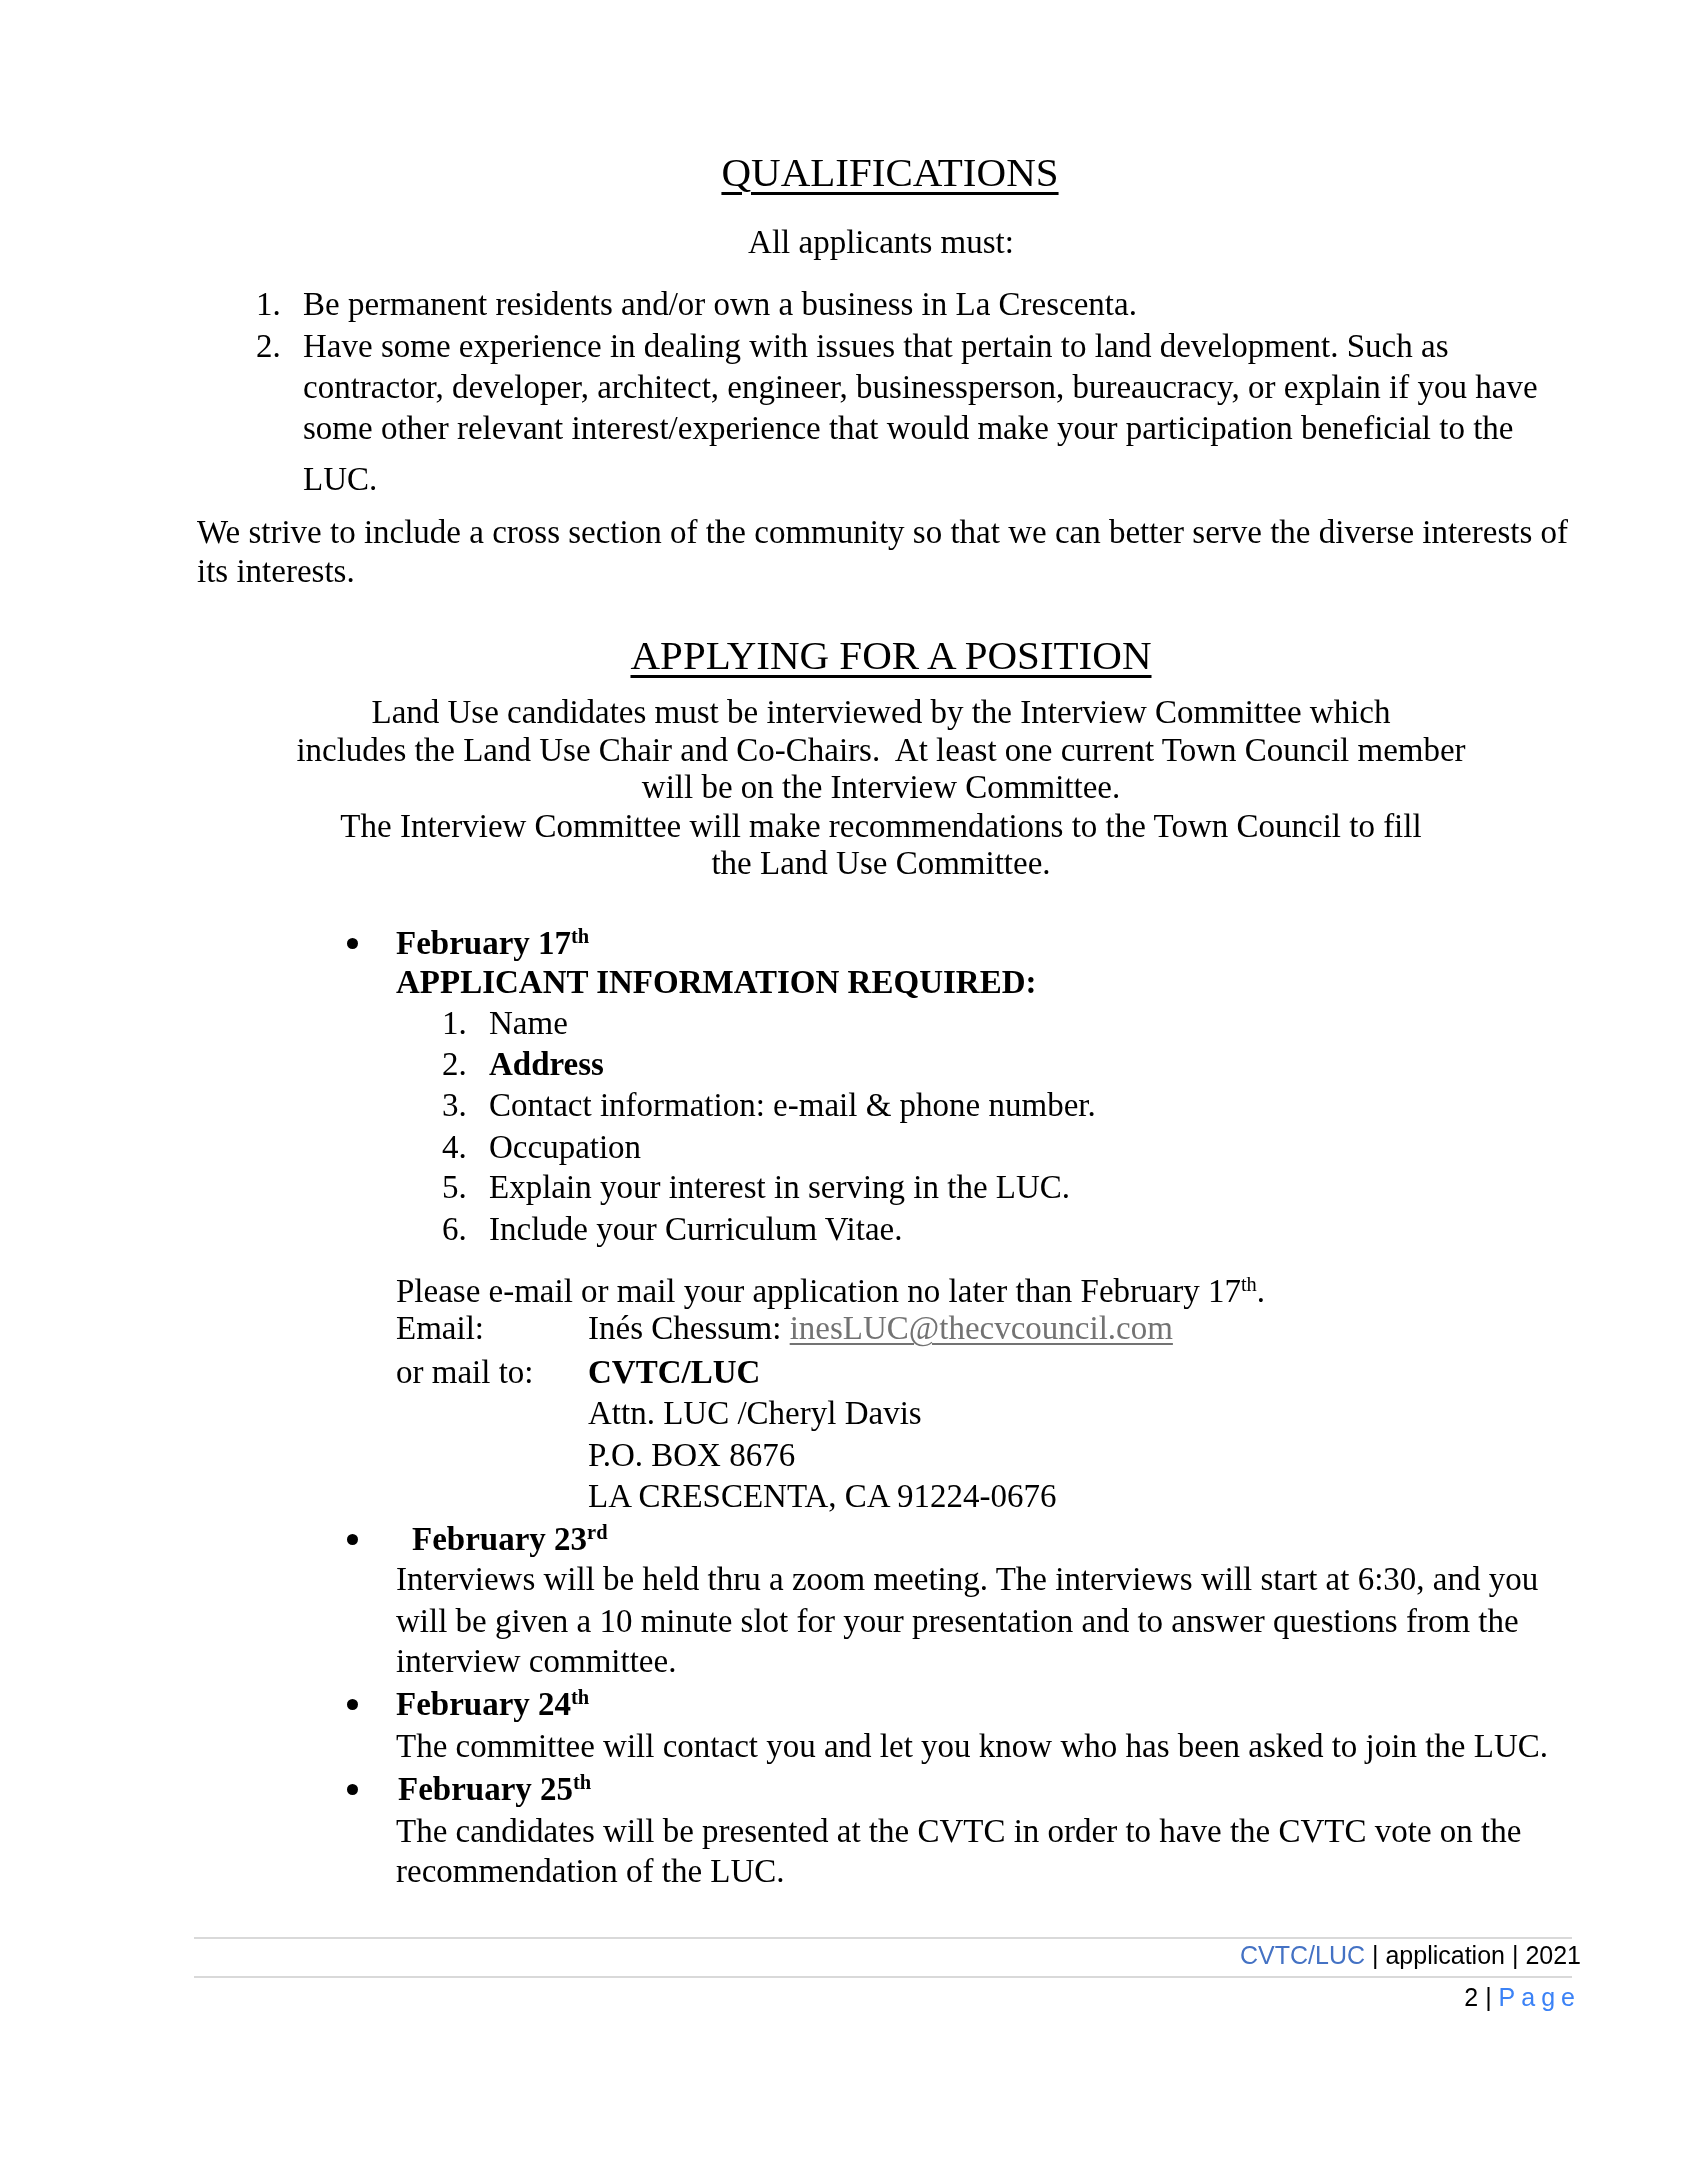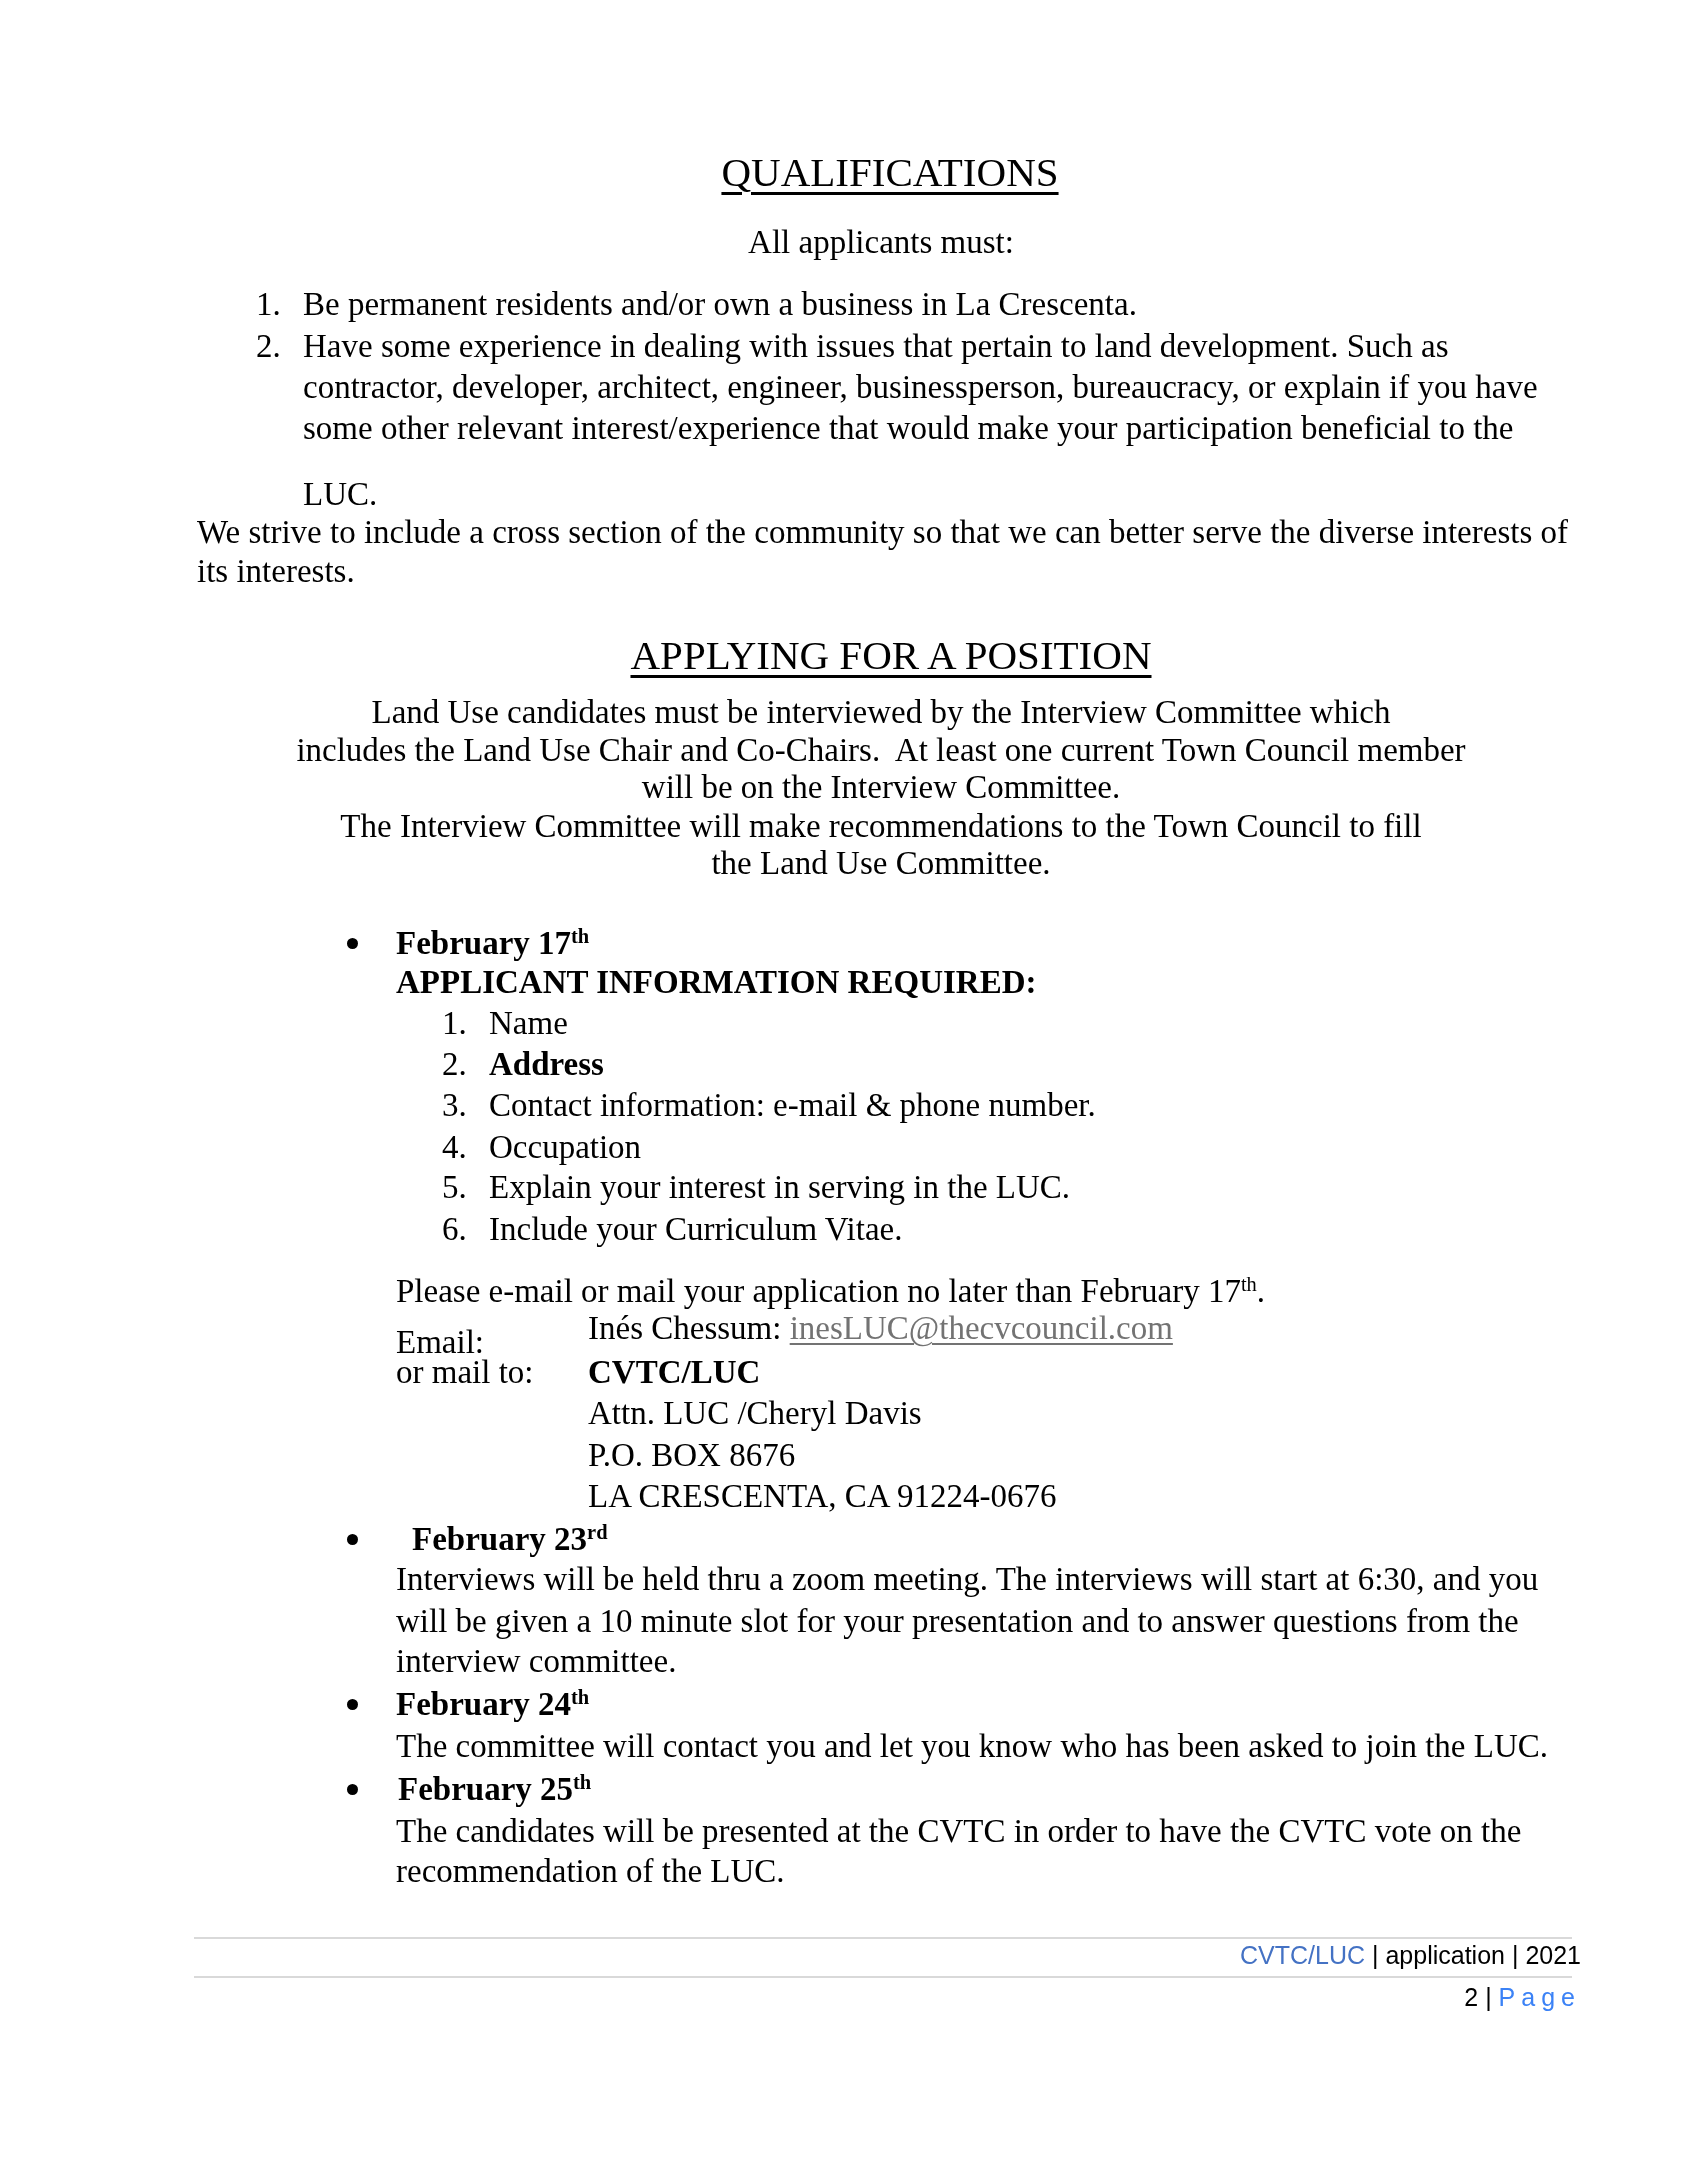--- a/index.html
+++ b/index.html
@@ -27,21 +27,21 @@
 <div class="ln ctr" style="top:226px; width:1762px;">All applicants must:</div>
 
 <div>
   <div class="num" style="top:288px; left:256px;">1.</div>
   <div class="ln" style="top:288px; left:303px;">Be permanent residents and/or own a business in La Crescenta.</div>
 
   <div class="num" style="top:330px; left:256px;">2.</div>
   <div class="ln" style="top:330px; left:303px;">Have some experience in dealing with issues that pertain to land development. Such as</div>
   <div class="ln" style="top:371px; left:303px;">contractor, developer, architect, engineer, businessperson, bureaucracy, or explain if you have</div>
   <div class="ln" style="top:412px; left:303px;">some other relevant interest/experience that would make your participation beneficial to the</div>
-  <div class="ln" style="top:478px; left:303px;">LUC.</div>
+  <div class="ln" style="top:463px; left:303px;">LUC.</div>
 </div>
 
 <div class="ln" style="top:516px; left:197px;">We strive to include a cross section of the community so that we can better serve the diverse interests of</div>
 <div class="ln" style="top:555px; left:197px;">its interests.</div>
 
 <div class="h" style="top:635px; left:0; width:1782px; text-align:center;">APPLYING FOR A POSITION</div>
 
 <div>
   <div class="ln ctr" style="top:696px; width:1762px;">Land Use candidates must be interviewed by the Interview Committee which</div>
   <div class="ln ctr" style="top:734px; width:1762px;">includes the Land Use Chair and Co-Chairs.&nbsp; At least one current Town Council member</div>
@@ -63,21 +63,21 @@
   <div class="ln" style="top:1089px; left:489px;">Contact information: e-mail &amp; phone number.</div>
   <div class="num" style="top:1131px; left:442px;">4.</div>
   <div class="ln" style="top:1131px; left:489px;">Occupation</div>
   <div class="num" style="top:1171px; left:442px;">5.</div>
   <div class="ln" style="top:1171px; left:489px;">Explain your interest in serving in the LUC.</div>
   <div class="num" style="top:1213px; left:442px;">6.</div>
   <div class="ln" style="top:1213px; left:489px;">Include your Curriculum Vitae.</div>
 
   <div class="ln" style="top:1275px; left:396px;"><span>Please e-mail or mail your application no later than February 17</span><sup>th</sup><span>.</span></div>
 
-  <div class="ln" style="top:1312px; left:396px;margin-top:14px;">Email:</div>
+  <div class="ln" style="top:1312px; left:396px;">Email:</div>
   <div class="ln" style="top:1312px; left:588px;"><span>Inés Chessum: </span><a class="link" href="mailto:inesLUC@thecvcouncil.com">inesLUC@thecvcouncil.com</a></div>
 
   <div class="ln" style="top:1356px; left:396px;">or mail to:</div>
   <div class="ln b" style="top:1356px; left:588px;">CVTC/LUC</div>
   <div class="ln" style="top:1397px; left:588px;">Attn. LUC /Cheryl Davis</div>
   <div class="ln" style="top:1439px; left:588px;">P.O. BOX 8676</div>
   <div class="ln" style="top:1480px; left:588px;">LA CRESCENTA, CA 91224-0676</div>
 </div>
 
 <div>

